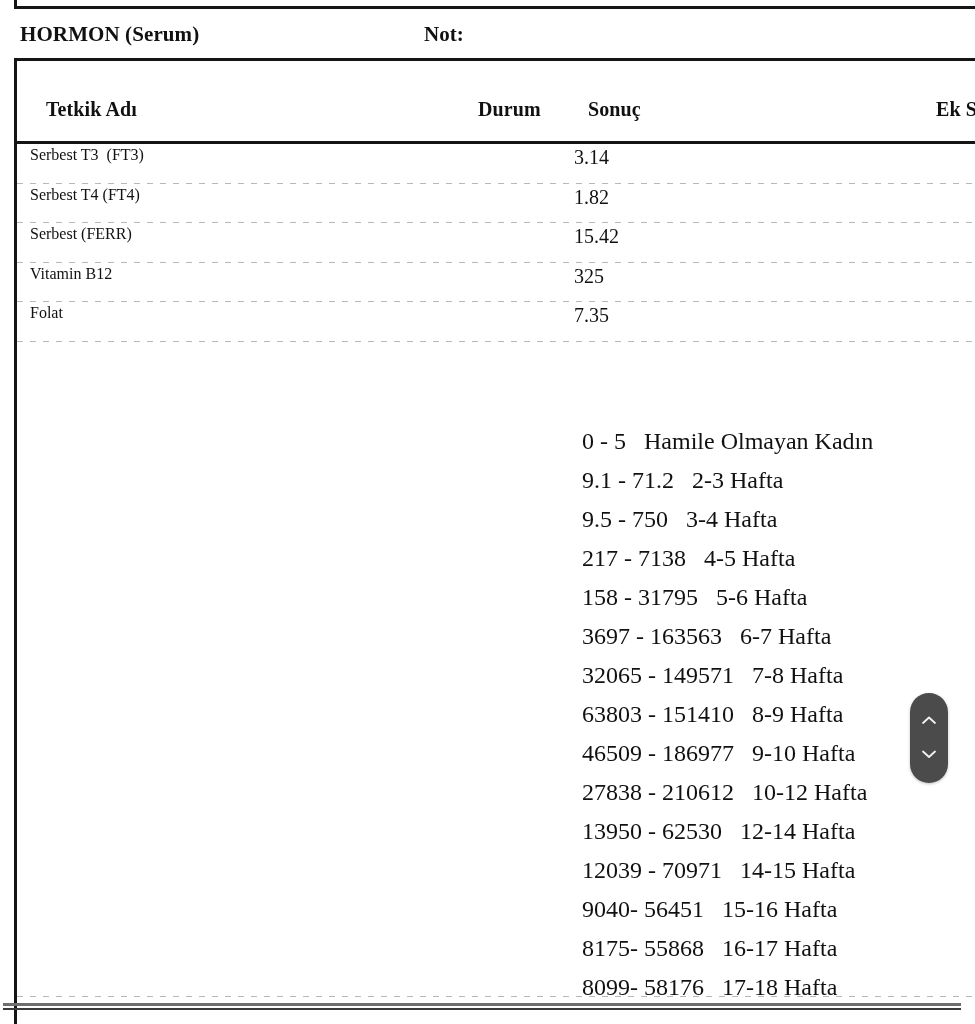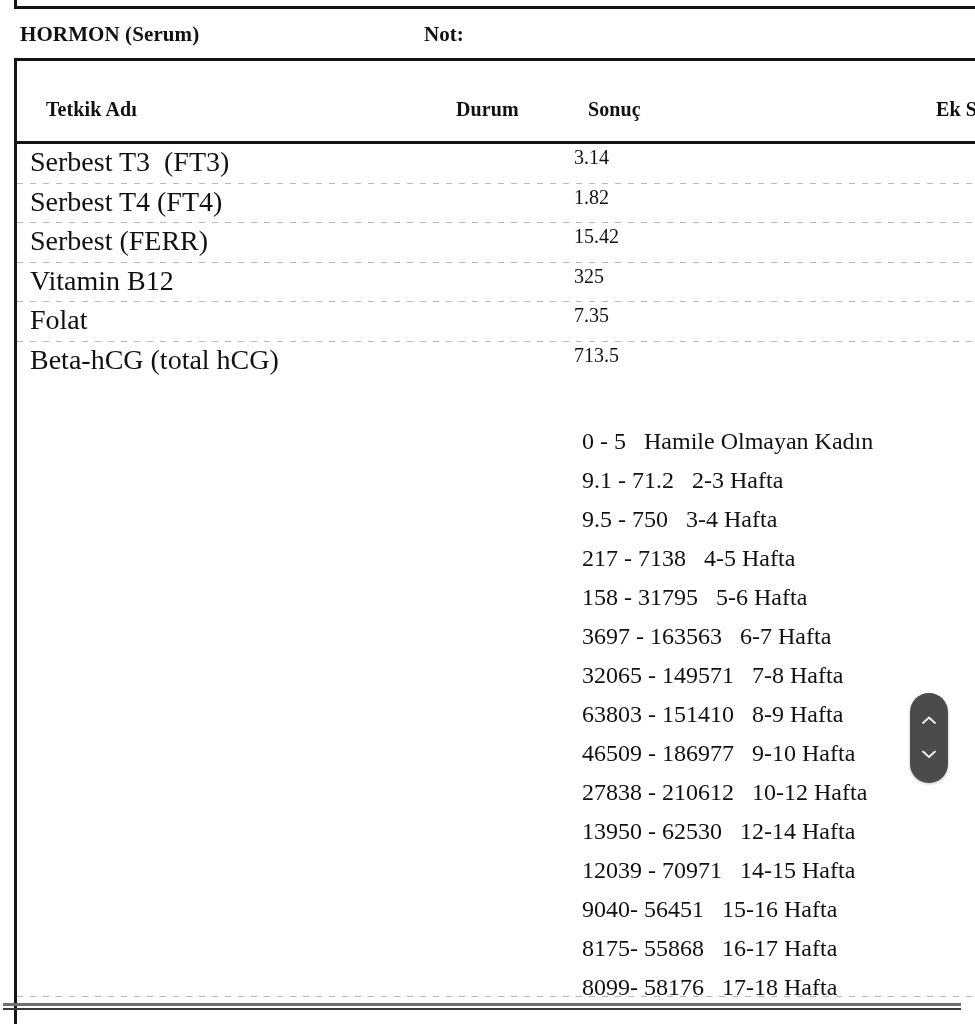--- a/index.html
+++ b/index.html
@@ -97,21 +97,21 @@
   .col-header .ch {
     position: absolute;
     top: 0;
     font-size: 20px;
     font-weight: bold;
     white-space: nowrap;
     letter-spacing: 0.1px;
     margin-left: 16px;
   }
   .ch-name   { left: 16px; }
-  .ch-durum  { left: 426px; text-align: center; }
+  .ch-durum  { left: 448px; text-align: center; }
   .ch-sonuc  { left: 558px; }
   .ch-ek     { left: 906px; }
 
   .header-rule {
     position: absolute;
     left: 0;
     top: 83px;
     width: 961px;
     height: 3px;
     background: #151515;
@@ -125,21 +125,21 @@
     width: 961px;
   }
   .row {
     position: relative;
     height: 39.5px;
   }
   .row .r-name {
     position: absolute;
     left: 16px;
     top: 2px;
-    font-size: 28px;
+    font-size: 16px;
     white-space: pre;
   }
   .row .r-value {
     position: absolute;
     left: 560px;
     top: 2px;
     font-size: 20px;
     white-space: nowrap;
   }
   .row .r-sep {
@@ -296,25 +296,20 @@
       <div class="r-value">325</div>
       <div class="r-sep"></div>
     </div>
 
     <div class="row">
       <div class="r-name">Folat</div>
       <div class="r-value">7.35</div>
       <div class="r-sep"></div>
     </div>
 
-    <div class="row no-sep">
-      <div class="r-name">Beta-hCG (total hCG)</div>
-      <div class="r-value">713.5</div>
-
-    </div>
 
   </div>
 
   <div class="ref-block">
     <div class="ref-line" style="top:371px">0 - 5   Hamile Olmayan Kadın</div>
     <div class="ref-line" style="top:410px">9.1 - 71.2   2-3 Hafta</div>
     <div class="ref-line" style="top:449px">9.5 - 750   3-4 Hafta</div>
     <div class="ref-line" style="top:488px">217 - 7138   4-5 Hafta</div>
     <div class="ref-line" style="top:527px">158 - 31795   5-6 Hafta</div>
     <div class="ref-line" style="top:566px">3697 - 163563   6-7 Hafta</div>

